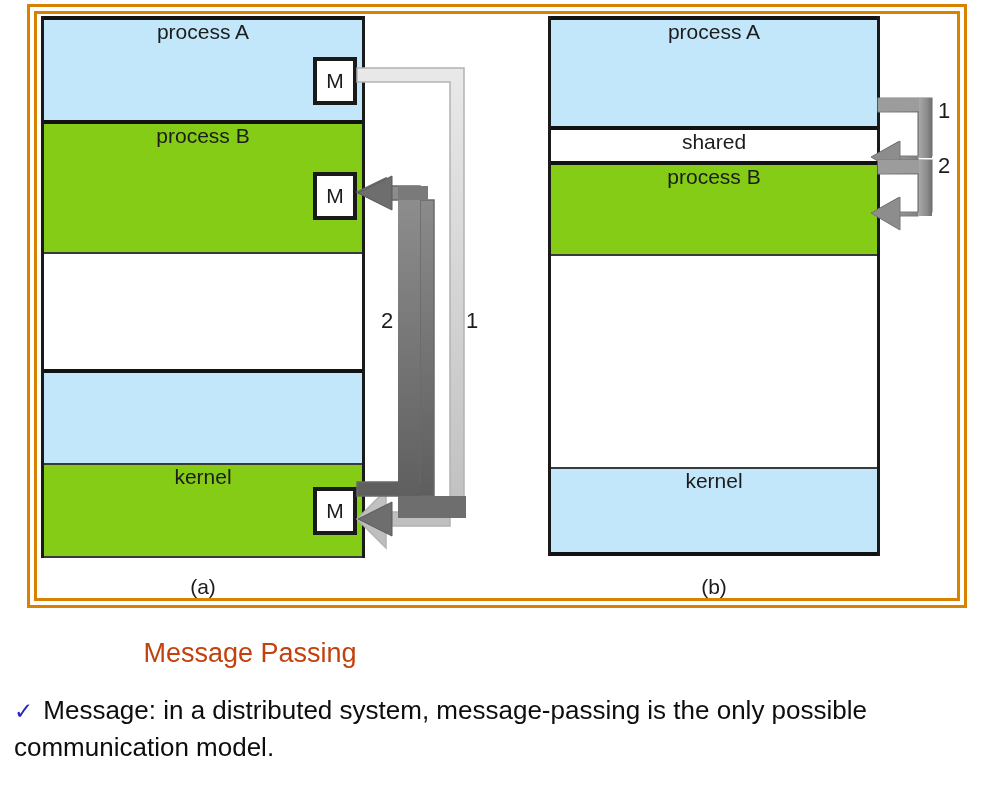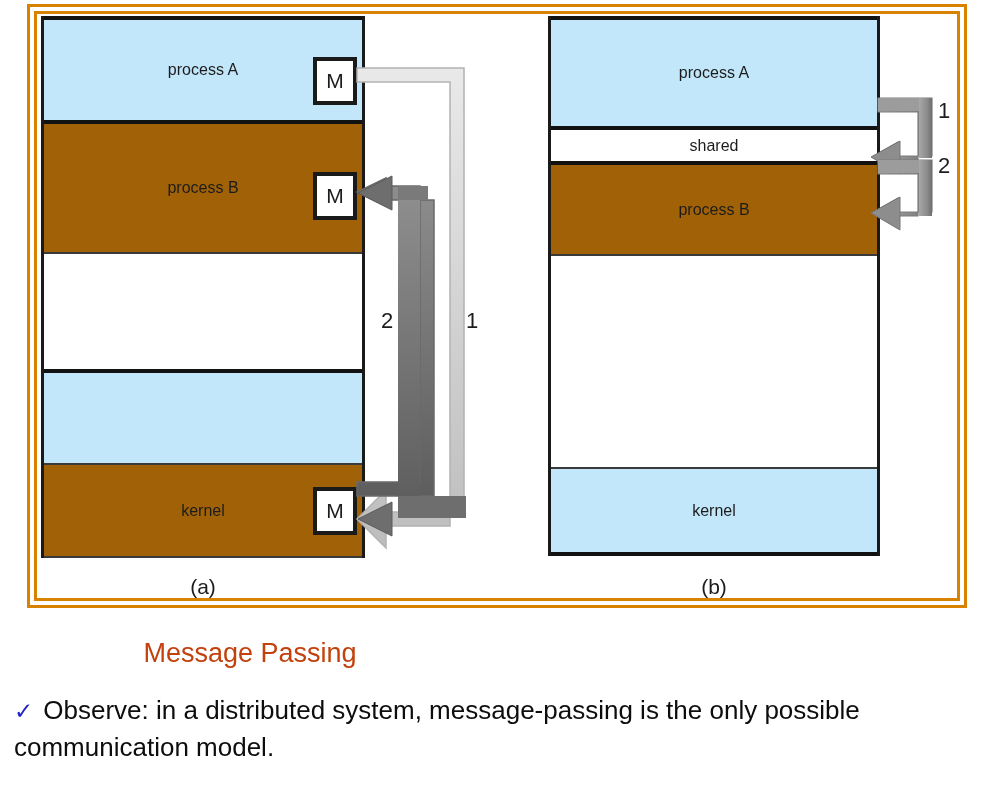--- a/index.html
+++ b/index.html
@@ -55,27 +55,26 @@
   }
   #col-a { left: 41px; top: 16px; width: 324px; height: 542px; }
   #col-b { left: 548px; top: 16px; width: 332px; height: 540px; }
 
   .mem-block {
     position: absolute;
     left: 0;
     right: 0;
     box-sizing: border-box;
     display: flex;
-    align-items: center;
     justify-content: center;
-    font-size: 16px;
+    font-size: 21px;
     color: #1c1c1c;
   }
   .blk-blue  { background: #c3e7fa; }
-  .blk-gray  { background: #a16207; }
+  .blk-gray  { background: #84cc16; }
   .blk-white { background: #ffffff; }
   .edge-top    { border-top: 4px solid #121212; }
   .edge-bot    { border-bottom: 4px solid #121212; }
   .edge-bot-thin { border-bottom: 2px solid #3a3a3a; }
 
   
   .m-box {
     position: absolute;
     width: 44px;
     height: 48px;
@@ -241,14 +240,14 @@
 
   <div class="arrow-label" style="left:938px; top:98px;">1</div>
   <div class="arrow-label" style="left:938px; top:153px;">2</div>
 
   <div class="panel-caption" style="left:548px; top:575px; width:332px;">(b)</div>
 
   <div class="figure-title" style="left:40px; top:638px; width:420px;">Message Passing</div>
 </div>
 
 <div id="bullet-row">
-  <span id="check-icon">✓</span><span>Observe: in a distributed system, message-passing is the only possible communication model.</span>
+  <span id="check-icon">✓</span><span>Message: in a distributed system, message-passing is the only possible communication model.</span>
 </div>
 
 </body></html>

